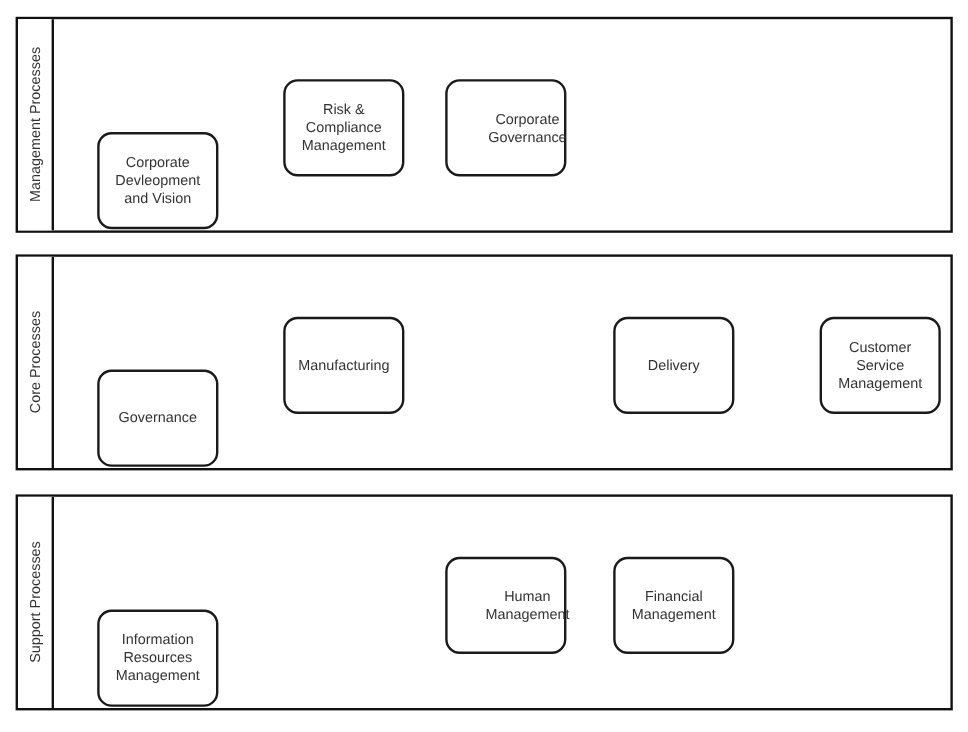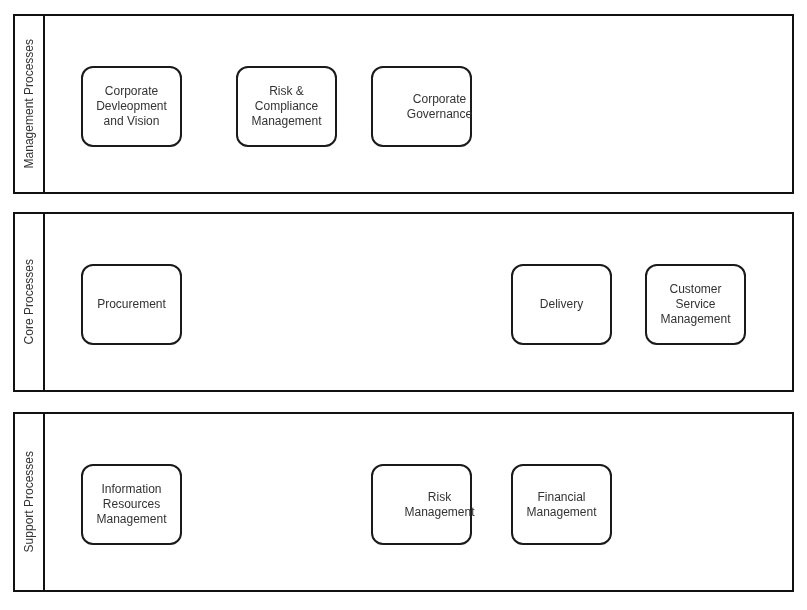--- a/index.html
+++ b/index.html
@@ -57,25 +57,25 @@
     align-items: center;
     justify-content: center;
     text-align: center;
     padding: 3px 4px;
   }
   .process-box .box-label {
     font-size: 12px;
     line-height: 15px;
     color: #333333;
   }
-  .pos-0 { left: 36px; }
+  .pos-0 { left: 36px; margin-top: 44px; }
   .pos-1 { left: 191px; }
   .pos-2 { left: 326px; padding-left: 40px; }
   .pos-3 { left: 466px; align-items: center; }
-  .pos-4 { left: 600px; }
+  .pos-4 { left: 638px; }
   .lane-0 { top: 14px; }
   .lane-1 { top: 212px; }
   .lane-2 { top: 412px; }
 </style>
 </head>
 <body>
 
 <div class="canvas">
 
   <section class="lane lane-0">
@@ -94,41 +94,44 @@
       </div>
     </div>
   </section>
 
   <section class="lane lane-1">
     <div class="lane-label-col">
       <span class="lane-label-text">Core Processes</span>
     </div>
     <div class="lane-body">
       <div class="process-box pos-0">
-        <span class="box-label">Procurement</span>
+        <span class="box-label">Governance</span>
+      </div>
+      <div class="process-box pos-1">
+        <span class="box-label">Manufacturing</span>
       </div>
       <div class="process-box pos-3">
         <span class="box-label">Delivery</span>
       </div>
       <div class="process-box pos-4">
         <span class="box-label">Customer Service Management</span>
       </div>
     </div>
   </section>
 
   <section class="lane lane-2">
     <div class="lane-label-col">
       <span class="lane-label-text">Support Processes</span>
     </div>
     <div class="lane-body">
       <div class="process-box pos-0">
         <span class="box-label">Information Resources Management</span>
       </div>
       <div class="process-box pos-2">
-        <span class="box-label">Risk Management</span>
+        <span class="box-label">Human Management</span>
       </div>
       <div class="process-box pos-3">
         <span class="box-label">Financial Management</span>
       </div>
     </div>
   </section>
 
 </div>
 
 </body></html>

